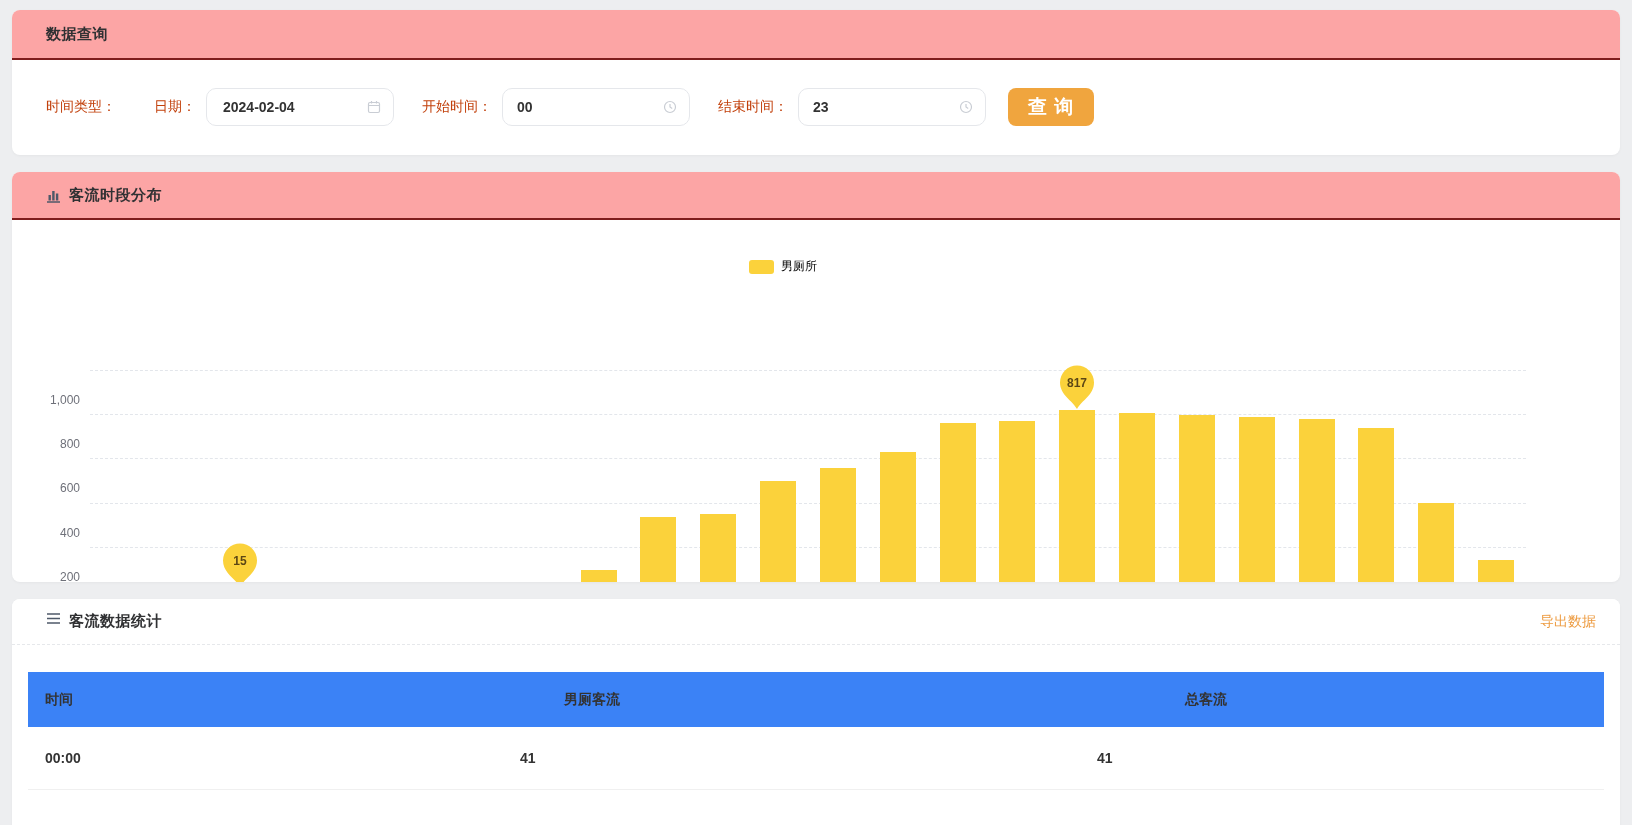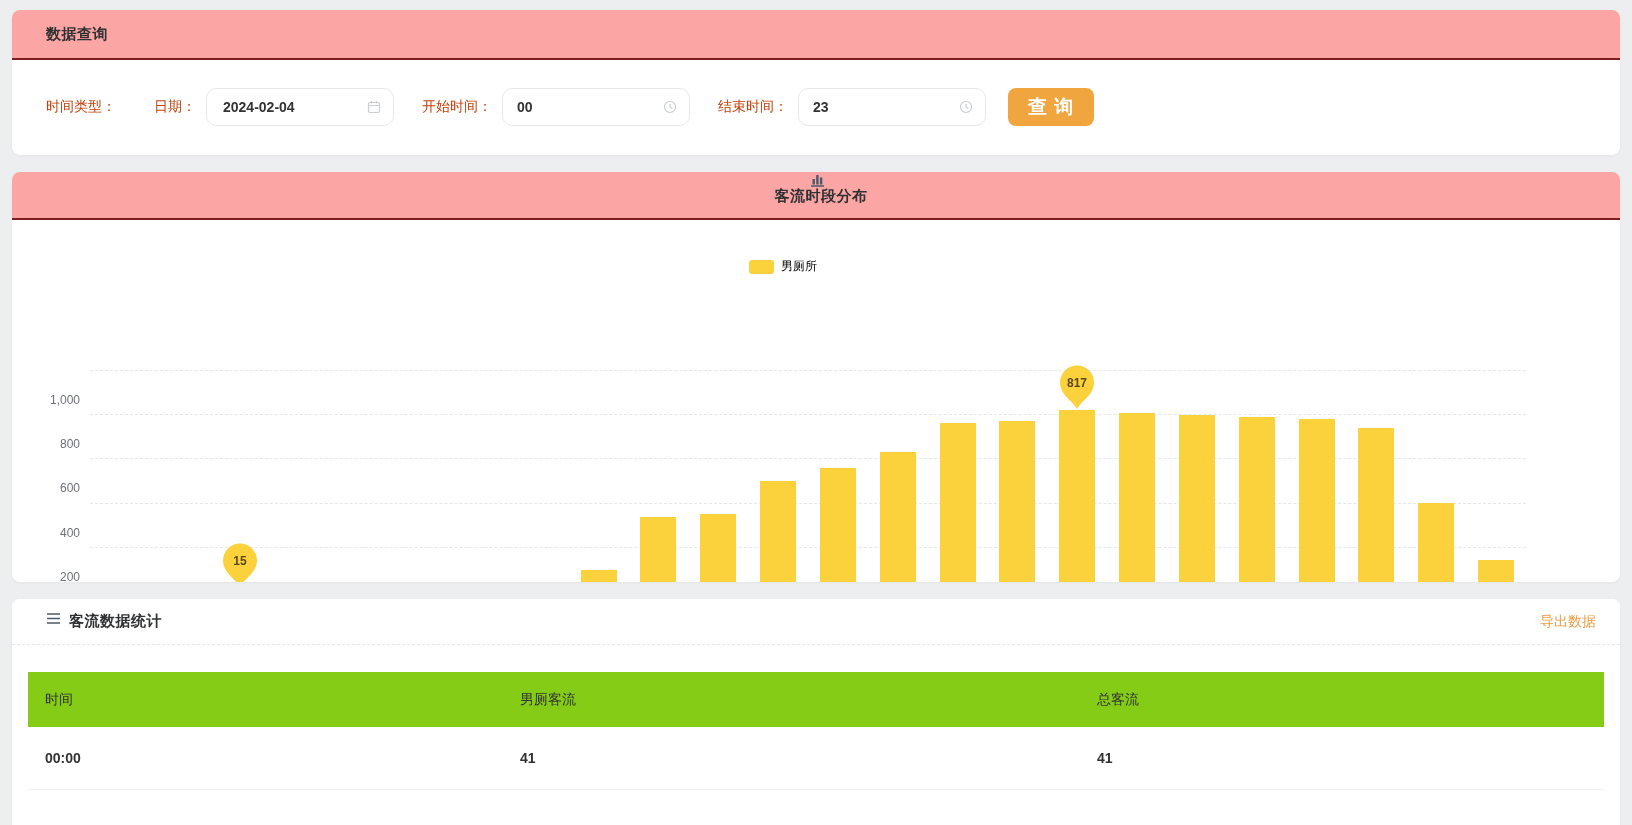--- a/index.html
+++ b/index.html
@@ -49,21 +49,21 @@
   .suffix-icon { display:inline-flex; flex:0 0 auto; margin-left:8px; }
   .query-btn {
     height:38px; padding:0 20px; border:none; border-radius:8px;
     background:#F0A53E; color:#fff; font-size:19px; font-weight:bold;
     cursor:pointer; font-family:"Liberation Sans","DejaVu Sans",sans-serif;
     letter-spacing:1px; margin-left:-6px;
   }
 
   
   #chart-panel { top:172px; height:410px; }
-  #chart-panel .panel-header { height:48px;flex-direction:column; }
+  #chart-panel .panel-header { height:48px; }
   .chart-body { position:relative; height:360px; }
   .legend {
     position:absolute; top:38px; left:737px;
     display:flex; align-items:center; cursor:pointer;
   }
   .legend-swatch { width:25px; height:14px; border-radius:3px; margin-right:7px; }
   .legend-label { font-size:12px; color:#000000; }
 
   .plot { position:absolute; left:0; top:0; width:100%; height:100%; }
   .gridline {
@@ -85,21 +85,21 @@
     justify-content:space-between;
   }
   .hdr-left { display:flex; align-items:flex-start; }
   .export-link { font-size:14px; color:#ED9B40; cursor:pointer; text-decoration:none; }
   .table-wrap { padding:27px 16px 0 16px; }
   .trow { display:flex; }
   .trow .c1 { width:475px; }
   .trow .c2 { width:577px; }
   .trow .c3 { flex:1; }
   .trow > div { padding-left:17px; display:flex; align-items:center; font-size:14px; }
-  .thead-row { background:#84cc16; height:55px; font-weight:normal; color:#333; }
+  .thead-row { background:#3b82f6; height:55px; font-weight:bold; color:#333;gap:44px; }
   .tbody-row { height:63px; border-bottom:1px solid #F0F0F0; color:#333; font-weight:bold; }
 </style>
 </head>
 <body>
 
 <section class="panel" id="query-panel">
   <div class="panel-header">
     <span class="panel-title">数据查询</span>
   </div>
   <div class="query-row">

